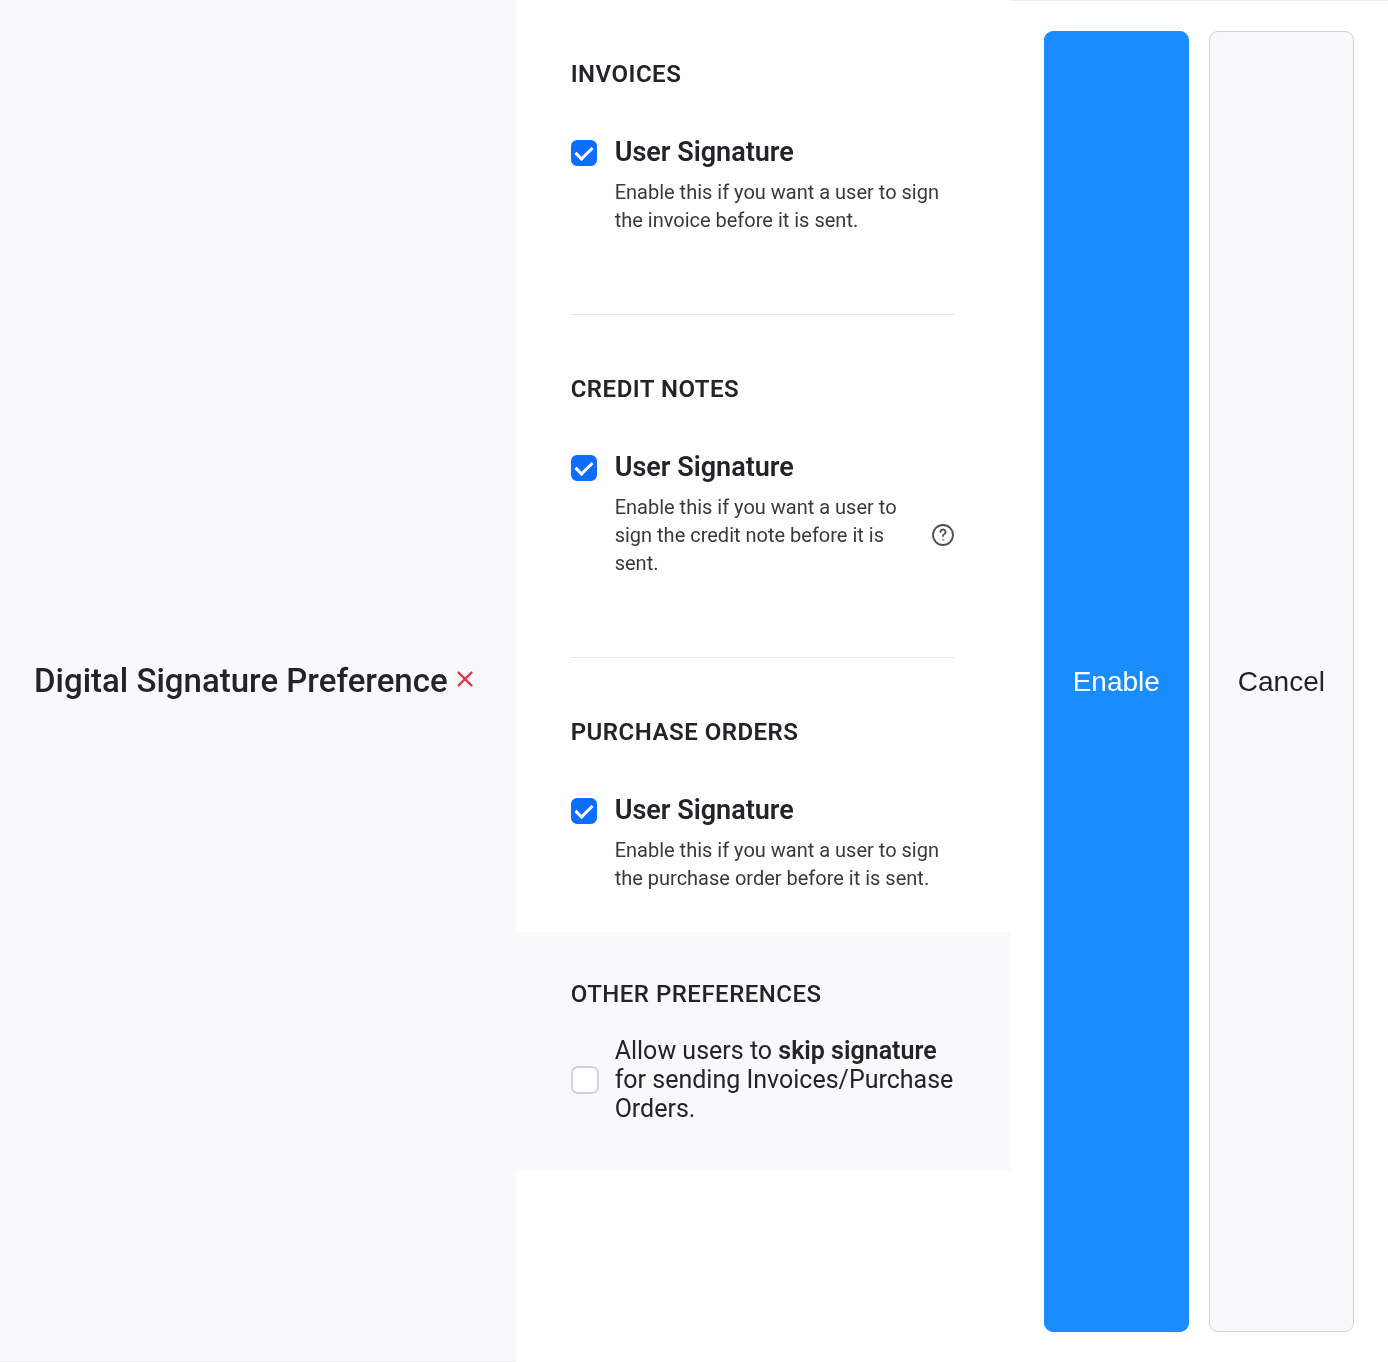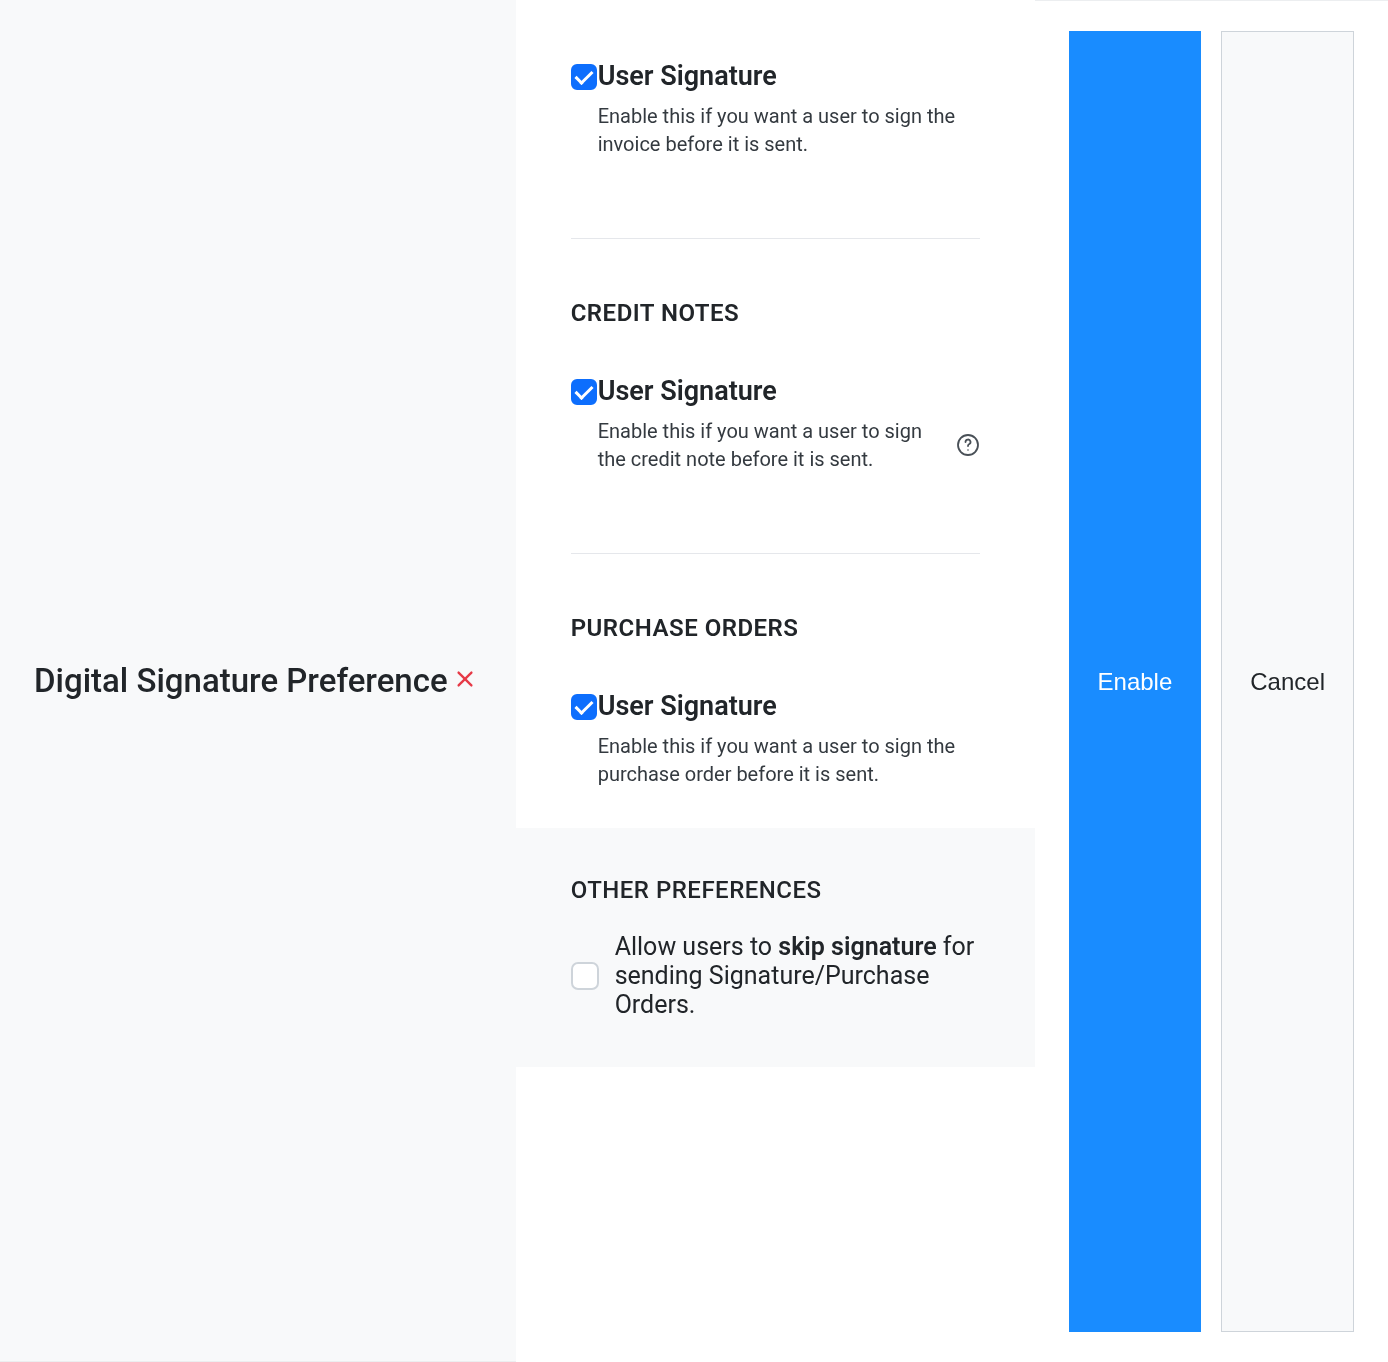--- a/index.html
+++ b/index.html
@@ -56,21 +56,21 @@
     .section-heading {
       font-size: 24px;
       font-weight: 600;
       letter-spacing: 0.5px;
       color: #212529;
       margin-bottom: 48px;
     }
     .checkbox-row {
       display: flex;
       align-items: flex-start;
-      gap: 1px;
+      gap: 18px;
     }
     .checkbox {
       appearance: none;
       width: 26px;
       height: 26px;
       border-radius: 6px;
       border: 2px solid #0d6efd;
       background: #0d6efd;
       cursor: pointer;
       flex-shrink: 0;
@@ -153,23 +153,23 @@
     .other-label .bold {
       font-weight: 600;
     }
     .footer {
       border-top: 1px solid #eceef0;
       padding: 30px 34px;
       display: flex;
       gap: 20px;
     }
     .btn {
-      font-size: 24px;
+      font-size: 28px;
       padding: 22px 28px;
-      border-radius: 0;
+      border-radius: 9px;
       cursor: pointer;
       border: 1px solid transparent;
     }
     .btn-primary {
       background: #198cff;
       color: #fff;
       border-color: #198cff;
     }
     .btn-secondary {
       background: #f8f9fa;
@@ -190,20 +190,21 @@
           <line x1="5" y1="5" x2="19" y2="19"></line>
           <line x1="19" y1="5" x2="5" y2="19"></line>
         </svg>
       </span>
     </button>
   </div>
 
   <div class="content">
 
     <div class="section">
+      <h2 class="section-heading">INVOICES</h2>
       <div class="checkbox-row">
         <input type="checkbox" class="checkbox" checked="" style="">
         <div class="checkbox-content">
           <label class="checkbox-label">User Signature</label>
           <div class="checkbox-desc">
             <span>Enable this if you want a user to sign the invoice before it is sent.</span>
           </div>
         </div>
       </div>
     </div>
@@ -241,21 +242,21 @@
           </div>
         </div>
       </div>
     </div>
 
     <div class="other-prefs">
       <h2 class="other-heading">OTHER PREFERENCES</h2>
       <div class="other-row">
         <input type="checkbox" class="other-checkbox" style="">
         <label class="other-label">
-          <span>Allow users to </span><span class="bold">skip signature</span><span> for sending Signature/Purchase Orders.</span>
+          <span>Allow users to </span><span class="bold">skip signature</span><span> for sending Invoices/Purchase Orders.</span>
         </label>
       </div>
     </div>
 
   </div>
 
   <div class="footer">
     <button class="btn btn-primary">Enable</button>
     <button class="btn btn-secondary">Cancel</button>
   </div>

